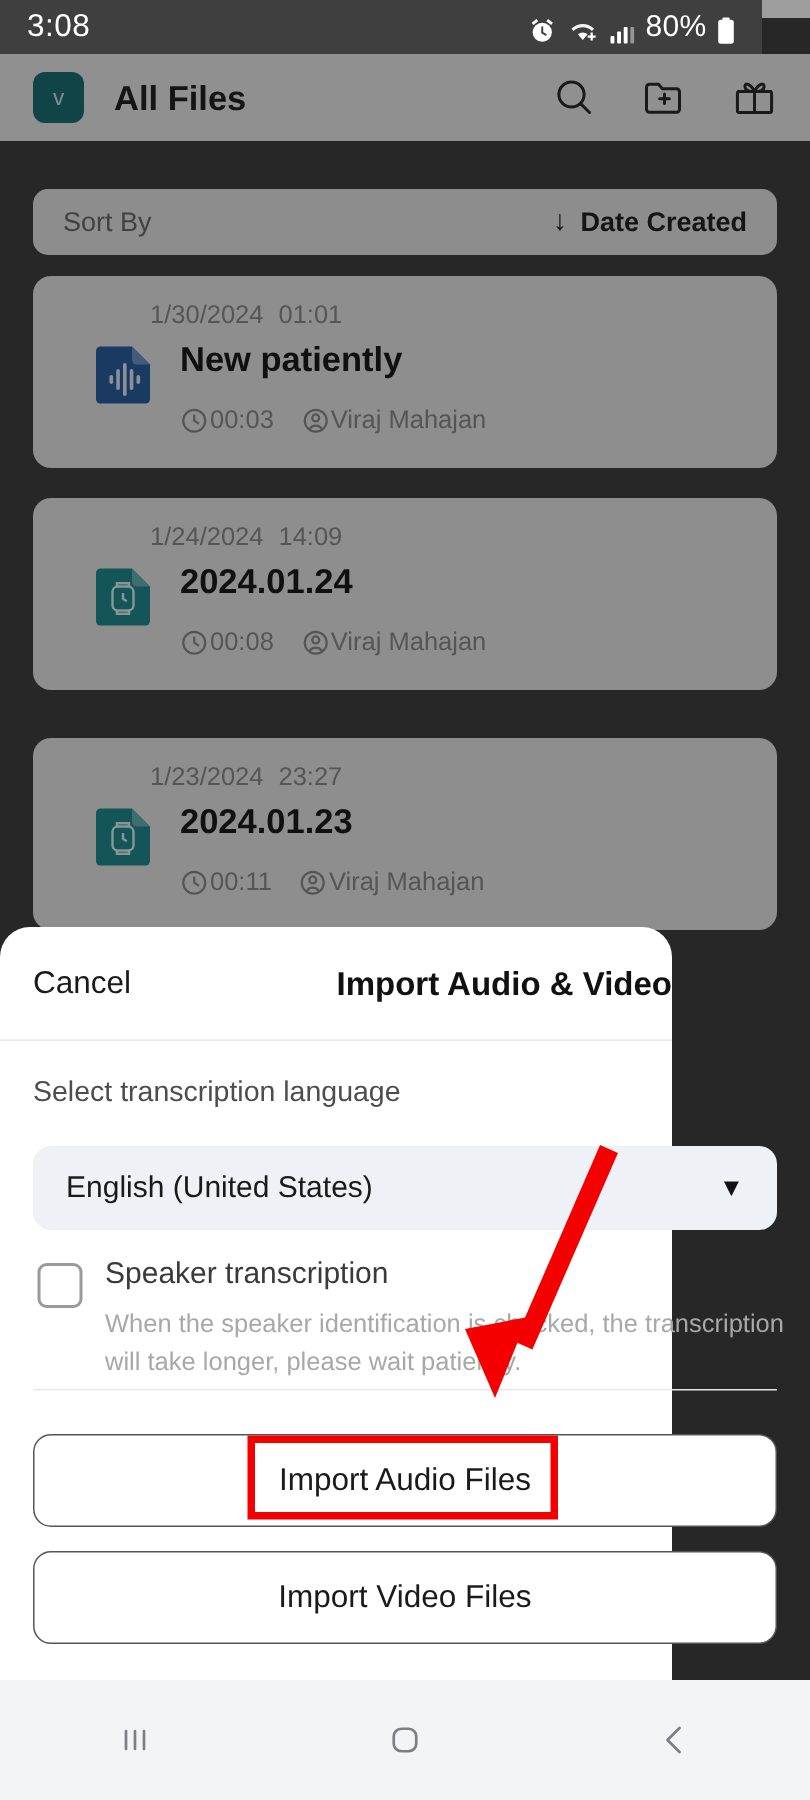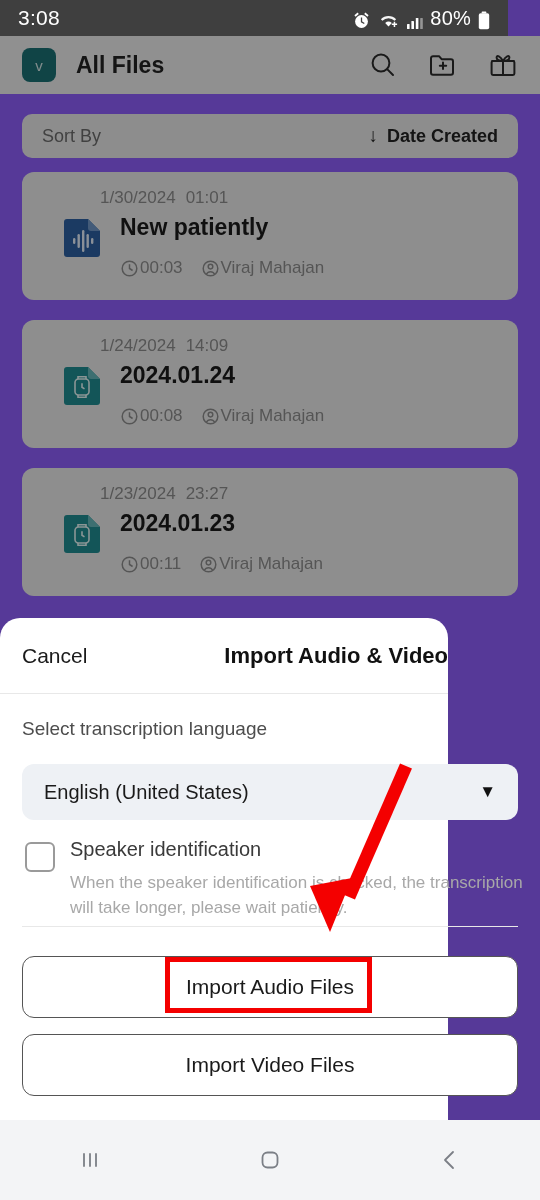--- a/index.html
+++ b/index.html
@@ -12,21 +12,22 @@
   #screen {
     position: relative;
     width: 540px; height: 1200px;
     background: #ffffff;
     overflow: hidden;
   }
 
   
   #app-behind {
     position: absolute; inset: 0 0 80px 0;
-    background: #8b5cf6;
+    background: #404040;
+    margin-top: 12px;
   }
   #dim-overlay {
     position: absolute; left:0; top:0; width:540px; height:1120px;
     background: rgba(0,0,0,0.38);
     z-index: 5;
     pointer-events: none;
   }
 
   
   #status-bar {
@@ -230,21 +231,21 @@
           <svg width="19" height="19" viewBox="0 0 19 19" fill="none" stroke="#8a8a8a" stroke-width="1.5">
             <circle cx="9.5" cy="9.5" r="7.3"></circle>
               <circle cx="9.5" cy="7.6" r="2.3"></circle>
               <path d="M5.4 15.2a4.6 4.6 0 0 1 8.2 0"></path>
           </svg>
         </span>
         <span>Viraj Mahajan</span>
       </div>
     </div>
 
-    <div class="file-card" style="top:468px">
+    <div class="file-card" style="top:480px">
       <div class="fc-date">
         <span>1/23/2024</span><span class="t">23:27</span>
       </div>
       <div class="fc-icon">
         <svg width="44" height="44" viewBox="0 0 44 44">
           <path d="M4 6a3 3 0 0 1 3-3h21l12 12v23a3 3 0 0 1-3 3H7a3 3 0 0 1-3-3z" fill="#1f8a8f"></path>
           <path d="M28 3l12 12H31a3 3 0 0 1-3-3z" fill="#63b3b6"></path>
           <g fill="none" stroke="#dff0f0" stroke-width="1.6">
             <rect x="15" y="15" width="14" height="16" rx="3.5"></rect>
             <path d="M18 15v-2.2h8V15M18 31v2.2h8V31"></path>
@@ -347,21 +348,21 @@
 
     <div id="lang-select">
       <span id="lang-value">English (United States)</span>
       <span id="lang-caret">▼</span>
     </div>
 
     <div id="lang-label">Select transcription language</div>
 
     <div id="speaker-row">
       <span id="speaker-checkbox"></span>
-      <span id="speaker-title">Speaker identification</span>
+      <span id="speaker-title">Speaker transcription</span>
       <span id="speaker-desc">When the speaker identification is checked, the transcription will take longer, please wait patiently.</span>
     </div>
 
     <div id="sheet-divider"></div>
 
     <div class="import-btn" id="btn-audio">Import Audio Files</div>
     <div class="import-btn" id="btn-video">Import Video Files</div>
   </div>
 
   <div id="red-box"></div>

